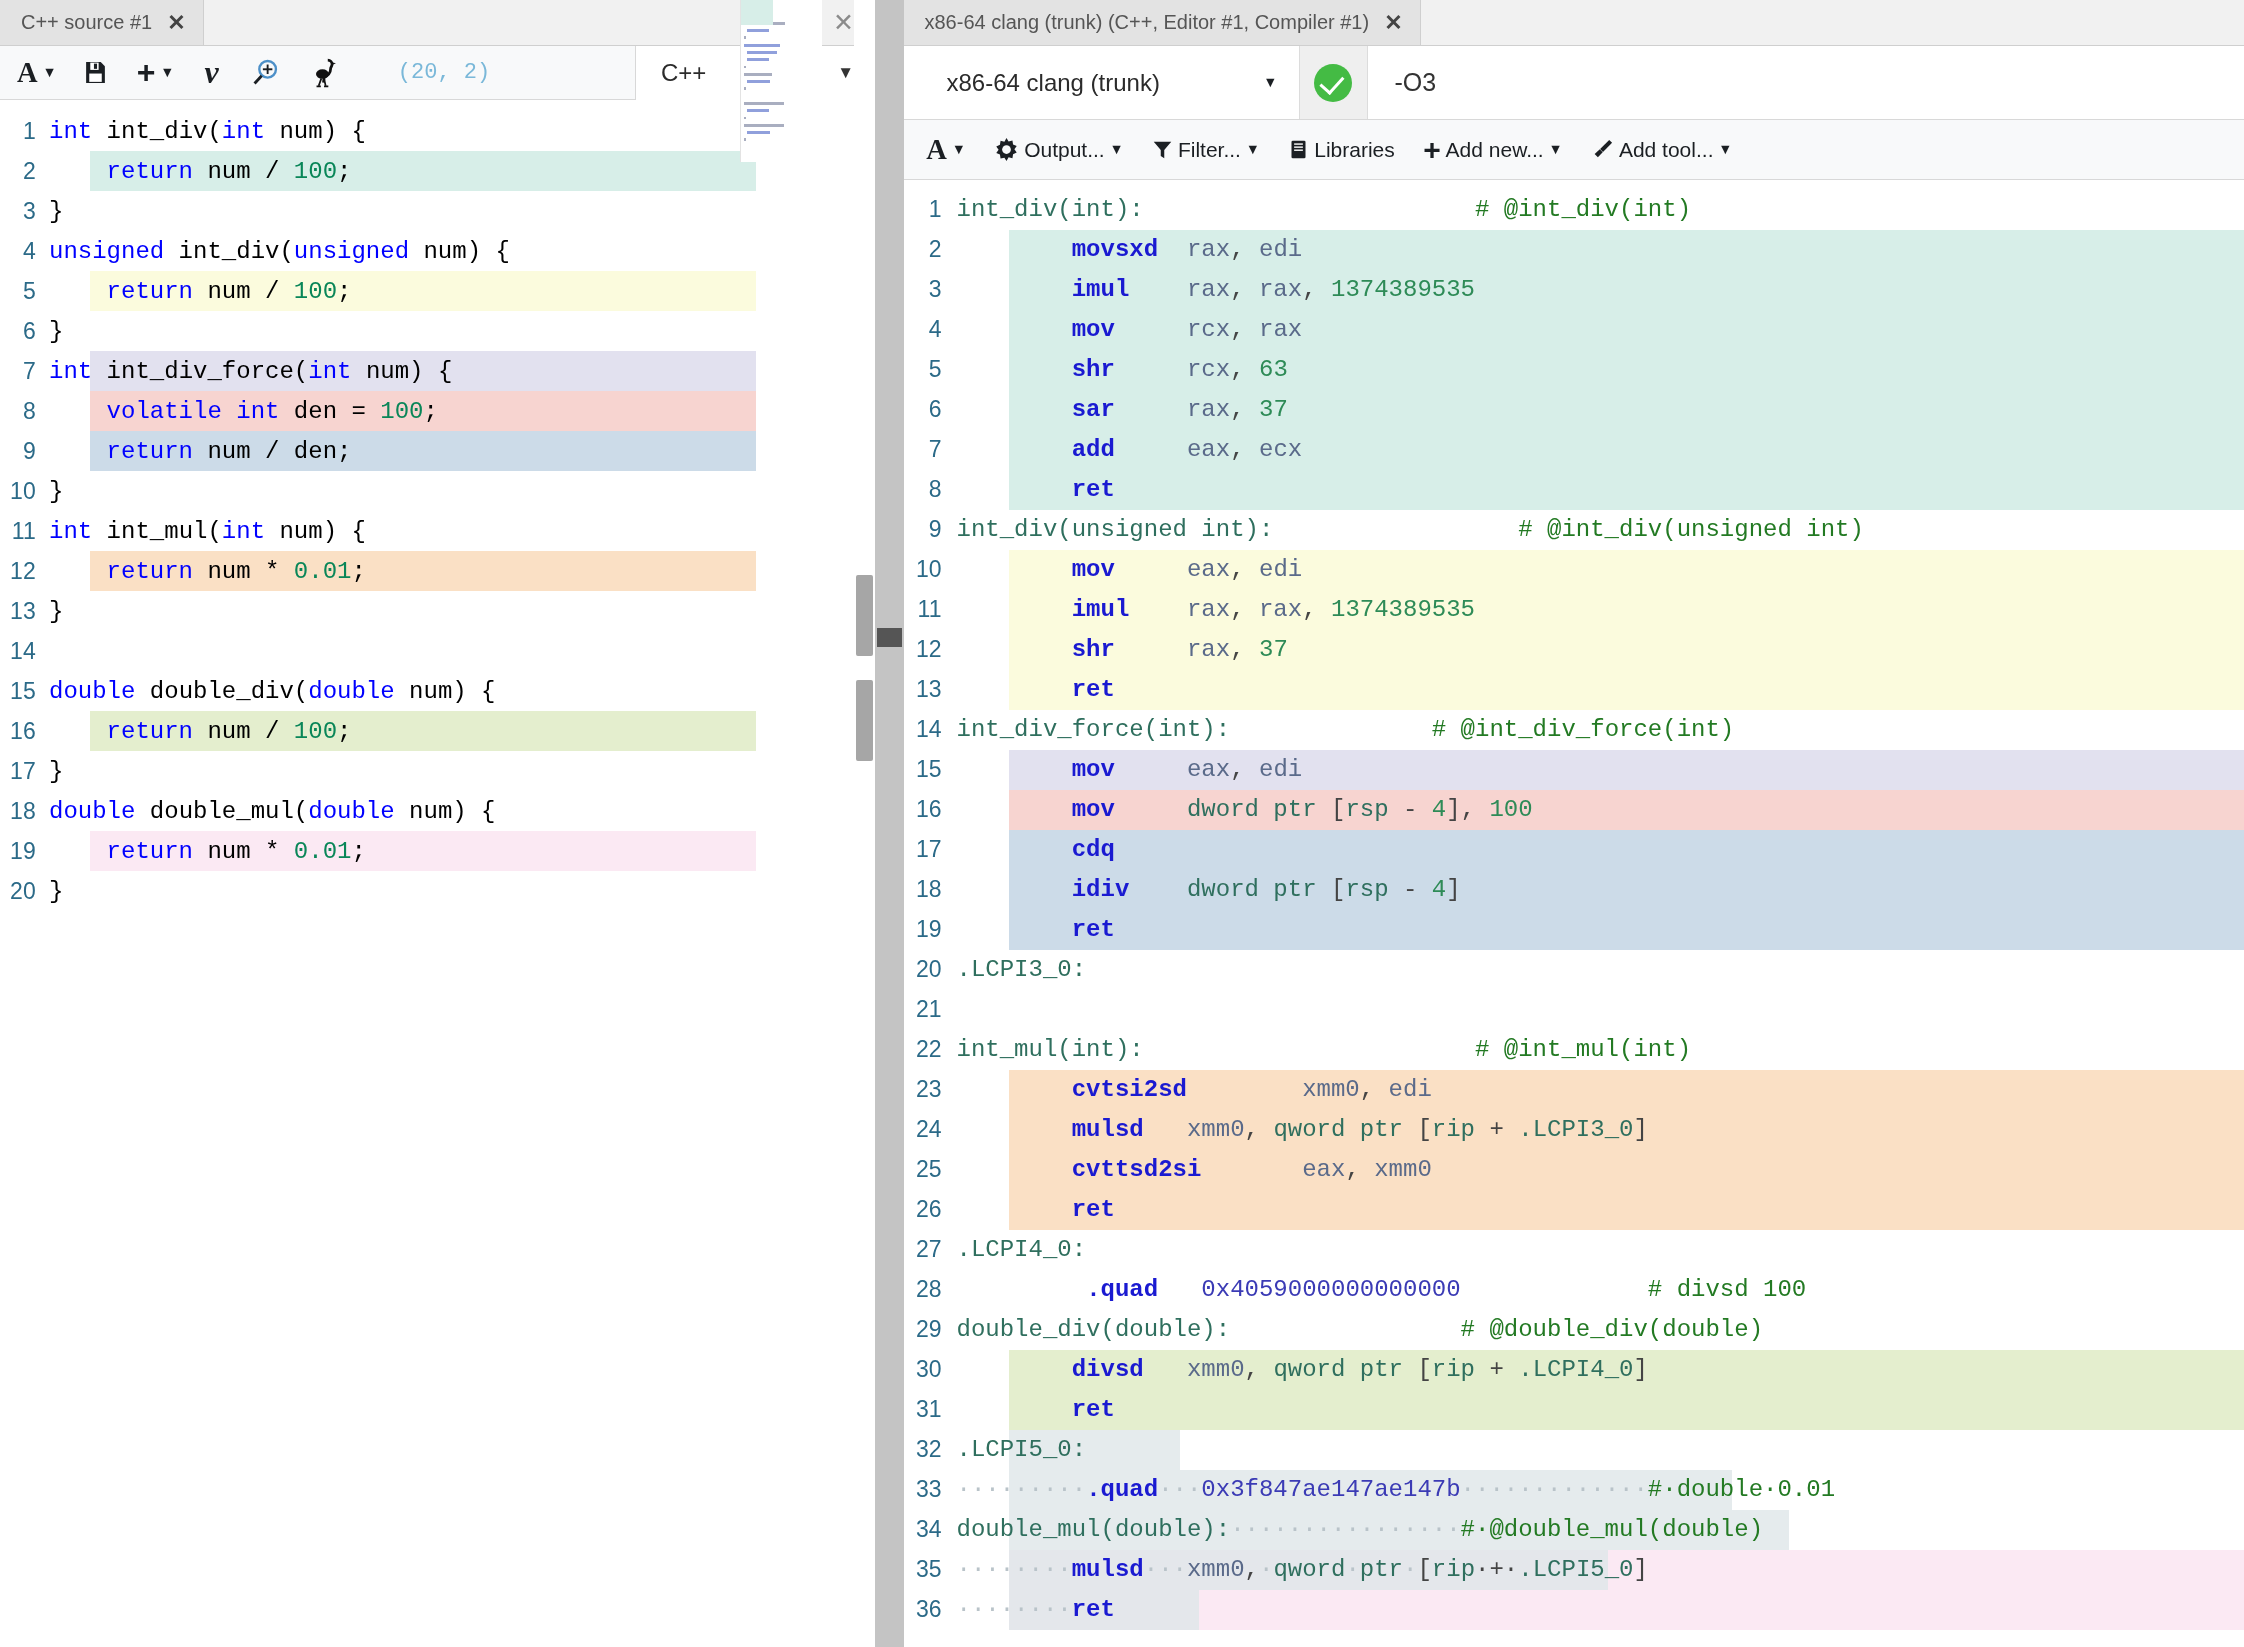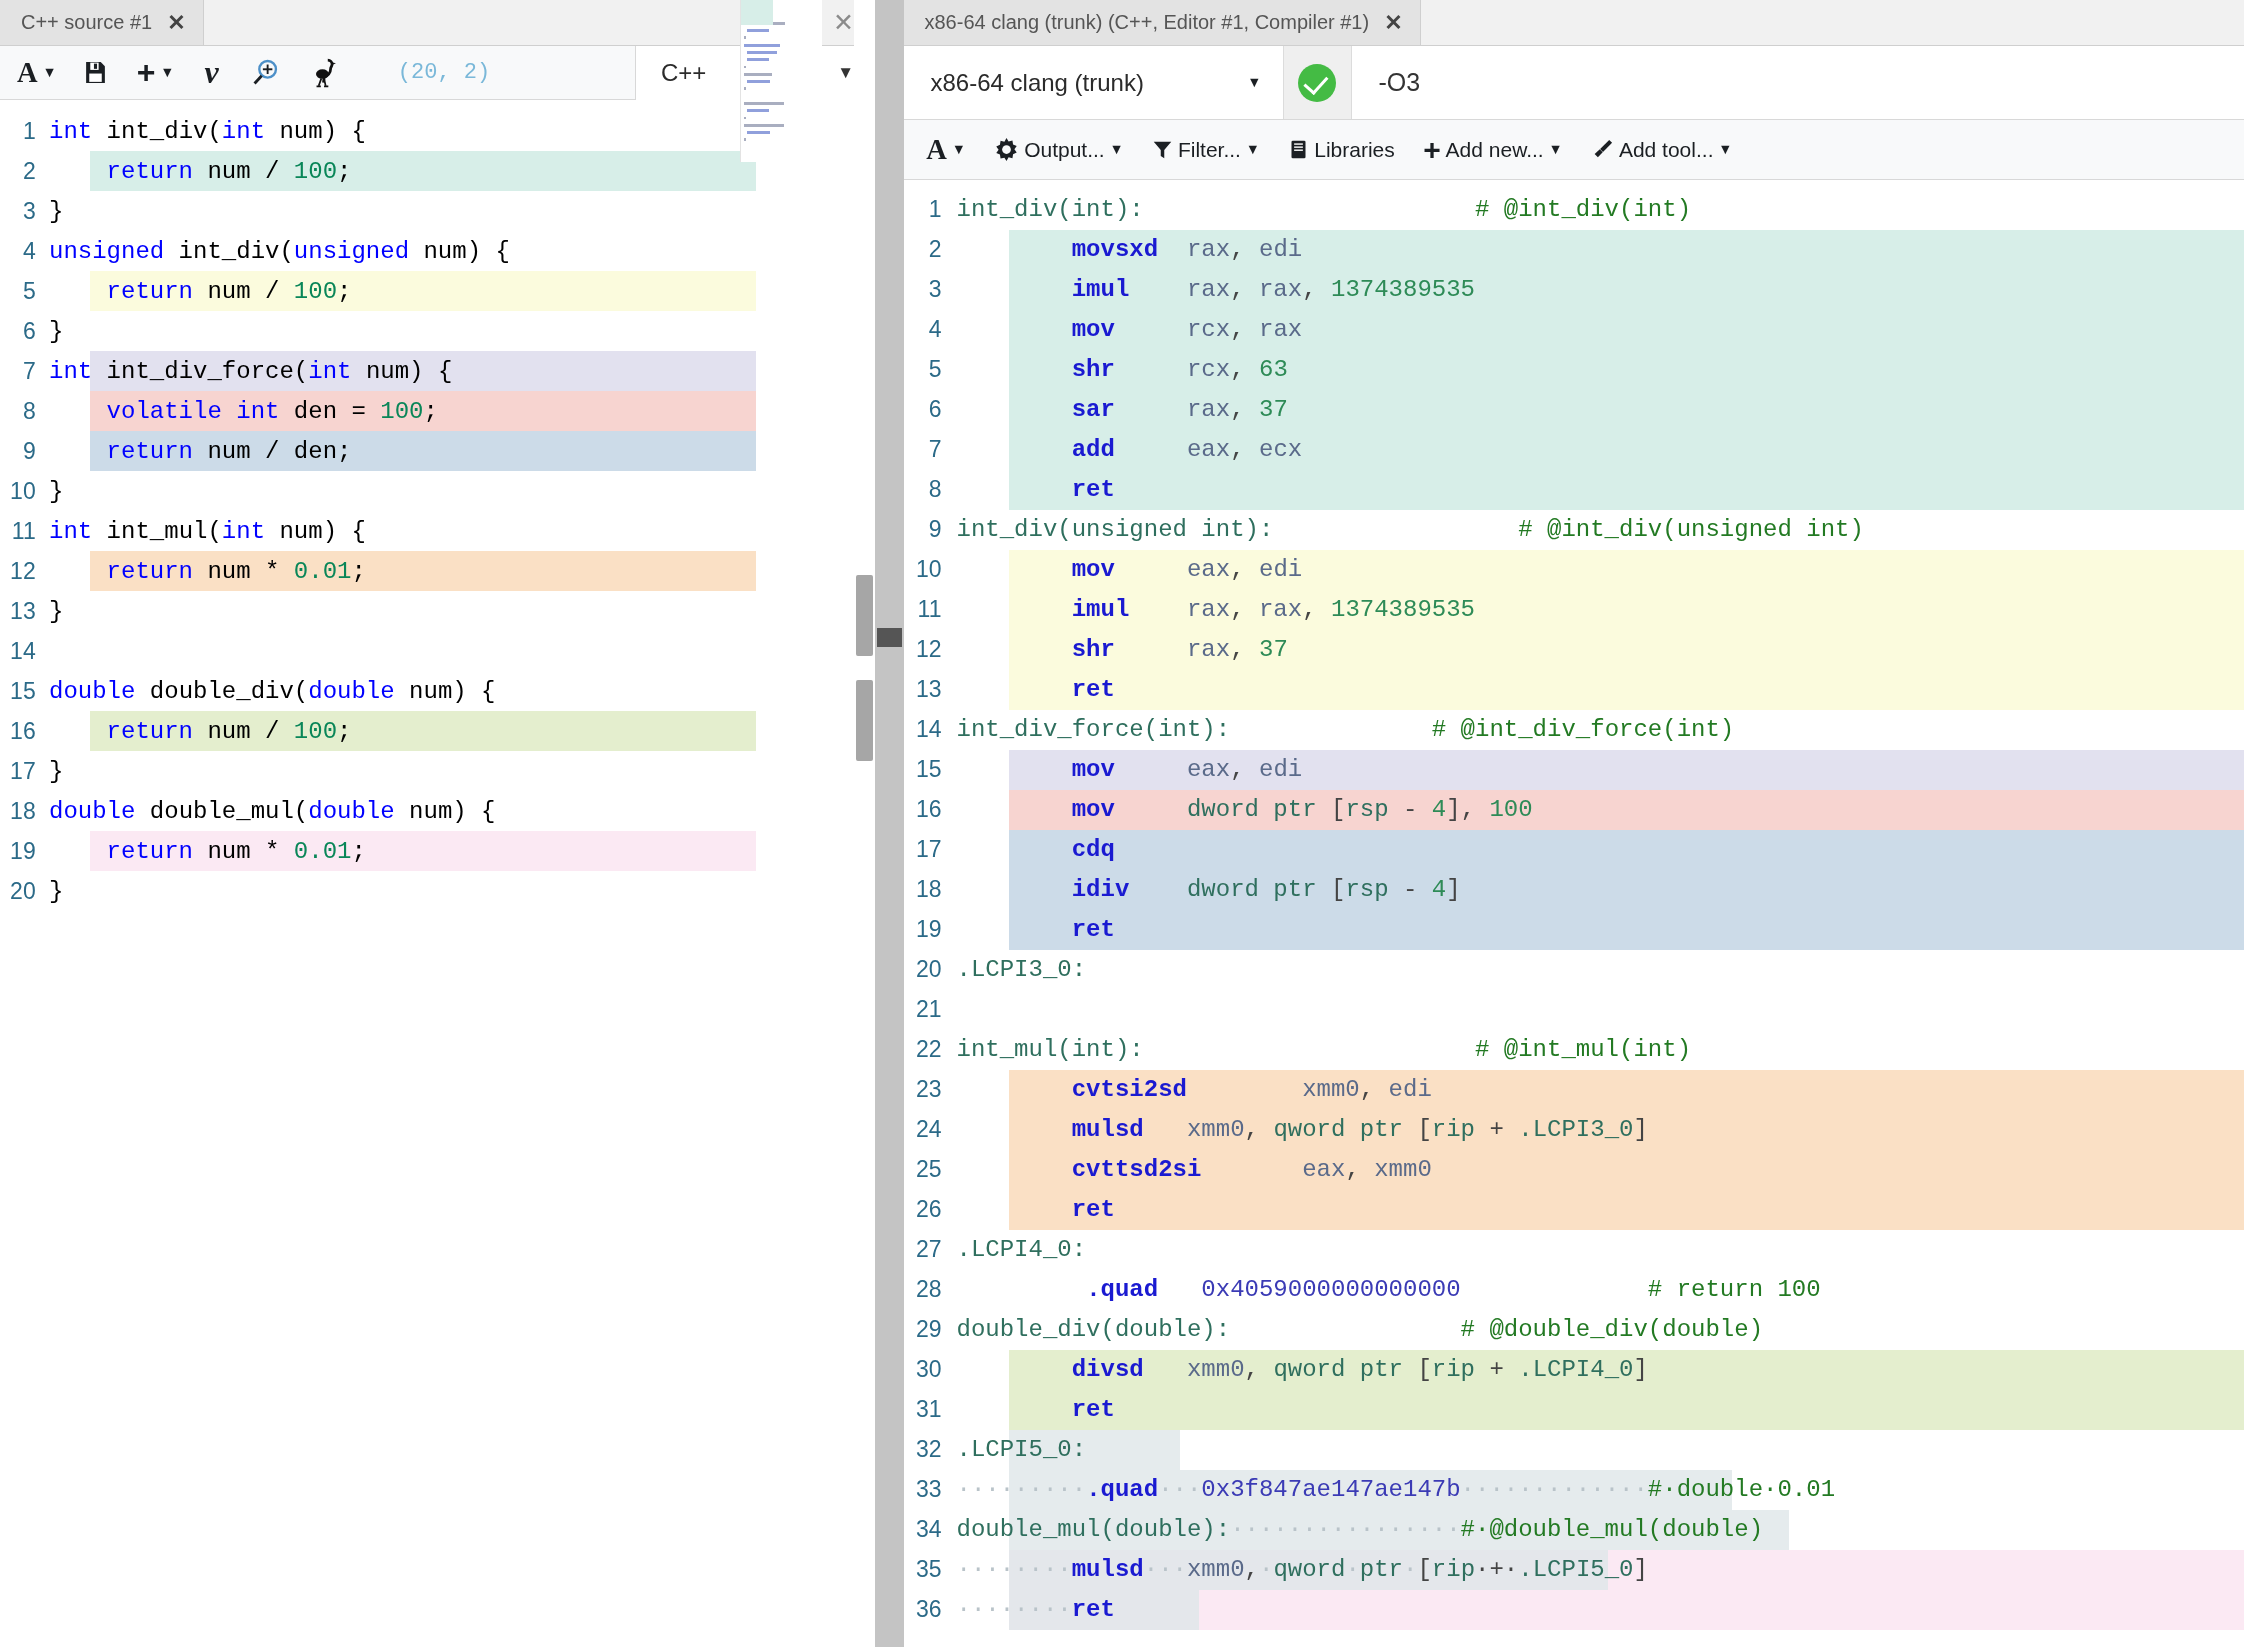--- a/index.html
+++ b/index.html
@@ -133,21 +133,21 @@
     position: relative; flex: 0 0 28.5px;
   }
   .splitter .grip {
     position: absolute; left: 1.9px; width: 25px; height: 19px;
     background: #555; top: 628px;
   }
 
   
   .compiler-row {
     height: 74px; background: #fff; border-bottom: 1px solid #d8d8d8;
-    display: flex; align-items: stretch;
+    display: flex; align-items: stretch; padding-left: 16px;
   }
   .compiler-select {
     width: 380px; border-right: 1px solid #dcdcdc;
     display: flex; align-items: center; justify-content: space-between;
     padding: 0 21px 0 27px; font-size: 24px; color: #2b2b2b; cursor: pointer;
     background: #fff;
   }
   .status-cell {
     width: 68px; background: #efefef; border-right: 1px solid #dcdcdc;
     display: flex; align-items: center; justify-content: center;
@@ -563,21 +563,21 @@
           <div class="hl" style="background: rgb(250, 224, 197); left: 105px; width: 1236px;"></div>
           <div class="ln">26</div>
           <div class="lt"><span class="id">        </span><span class="a-op">ret</span></div>
         </div>
         <div class="code-line">
           <div class="ln">27</div>
           <div class="lt"><span class="a-lblm">.LCPI4_0:</span></div>
         </div>
         <div class="code-line">
           <div class="ln">28</div>
-          <div class="lt"><span class="id">         </span><span class="a-dir">.quad</span><span class="id">   </span><span class="a-hex">0x4059000000000000</span><span class="id">             </span><span class="a-cmt"># return 100</span></div>
+          <div class="lt"><span class="id">         </span><span class="a-dir">.quad</span><span class="id">   </span><span class="a-hex">0x4059000000000000</span><span class="id">             </span><span class="a-cmt"># divsd 100</span></div>
         </div>
         <div class="code-line">
           <div class="ln">29</div>
           <div class="lt"><span class="a-lblm">double_div(double):</span><span class="id">                </span><span class="a-cmt"># @double_div(double)</span></div>
         </div>
         <div class="code-line">
           <div class="hl" style="background: rgb(228, 238, 206); left: 105px; width: 1236px;"></div>
           <div class="ln">30</div>
           <div class="lt"><span class="id">        </span><span class="a-op">divsd</span><span class="id">   </span><span class="a-reg">xmm0</span><span class="a-brk">,</span><span class="id"> </span><span class="a-pt">qword ptr</span><span class="id"> </span><span class="a-brk">[</span><span class="a-pt">rip</span><span class="a-brk"> + </span><span class="a-pt">.LCPI4_0</span><span class="a-brk">]</span></div>
         </div>

